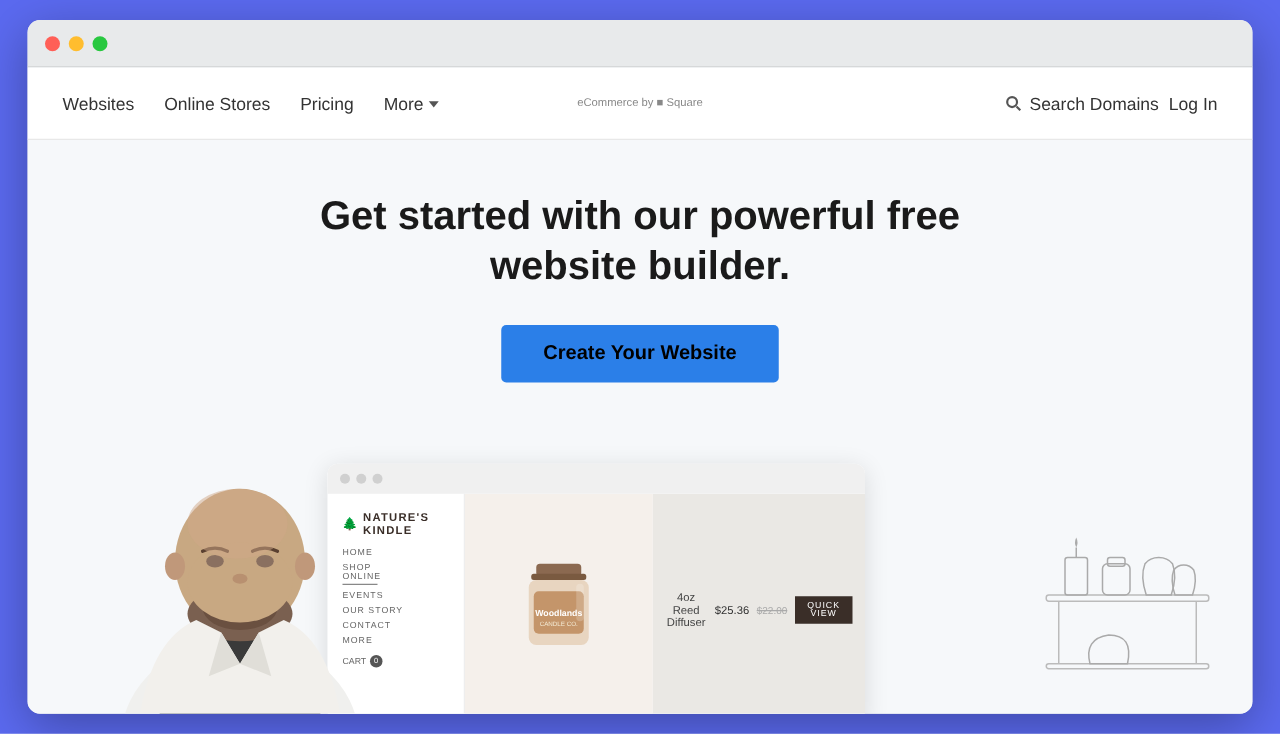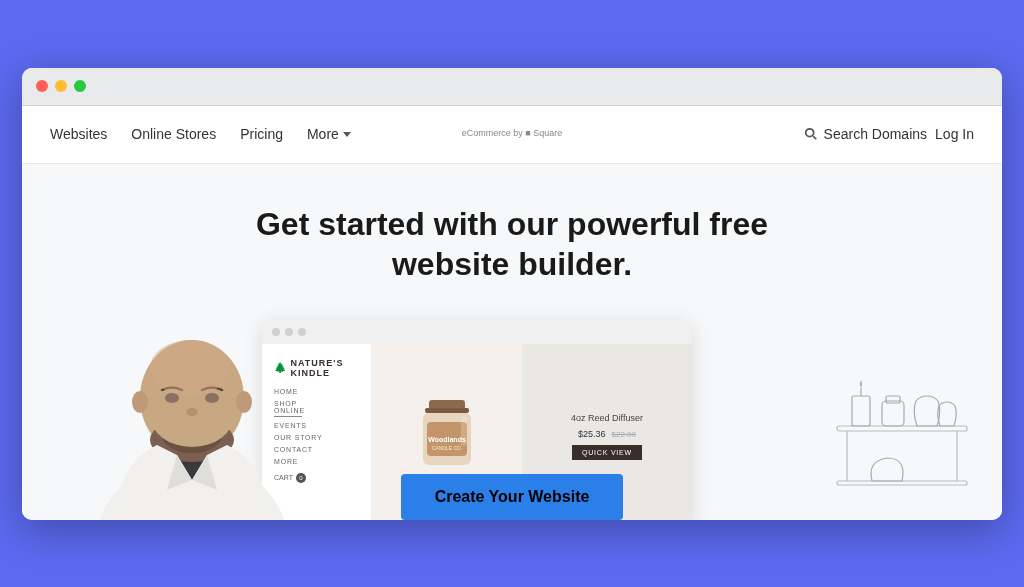--- a/index.html
+++ b/index.html
@@ -8,21 +8,21 @@
       display: flex;
       align-items: center;
       justify-content: center;
       width: 1024px;
       height: 587px;
       font-family: -apple-system, BlinkMacSystemFont, 'Segoe UI', Helvetica, Arial, sans-serif;
       overflow: hidden;
     }
     .browser-window {
       width: 980px;
-      height: 452px;
+      height: 555px;
       background: #f1f3f4;
       border-radius: 10px;
       box-shadow: 0 10px 40px rgba(0,0,0,0.3);
       overflow: hidden;
       display: flex;
       flex-direction: column;
     }
     .title-bar {
       background: #e8eaeb;
       height: 38px;
@@ -142,21 +142,21 @@
       cursor: pointer;
       font-weight: 500;
     }
     
     .hero {
       flex: 1;
       position: relative;
       display: flex;
       flex-direction: column;
       align-items: center;
-      justify-content: space-between;
+      justify-content: flex-start;
       padding-top: 40px;
       overflow: hidden;
     }
     .hero-title {
       font-size: 32px;
       font-weight: 700;
       color: #1a1a1a;
       text-align: center;
       line-height: 1.25;
       max-width: 520px;
@@ -291,21 +291,21 @@
       position: relative;
     }
     .jar-svg {
       width: 80px;
       height: 90px;
     }
     .product-right {
       flex: 1;
       background: #eae8e4;
       display: flex;
-      flex-direction: column;
+      flex-direction: row;
       align-items: center;
       justify-content: center;
       gap: 6px;
       padding: 10px;
     }
     .product-name-text {
       font-size: 9px;
       color: #444;
       text-align: center;
       font-weight: 500;

